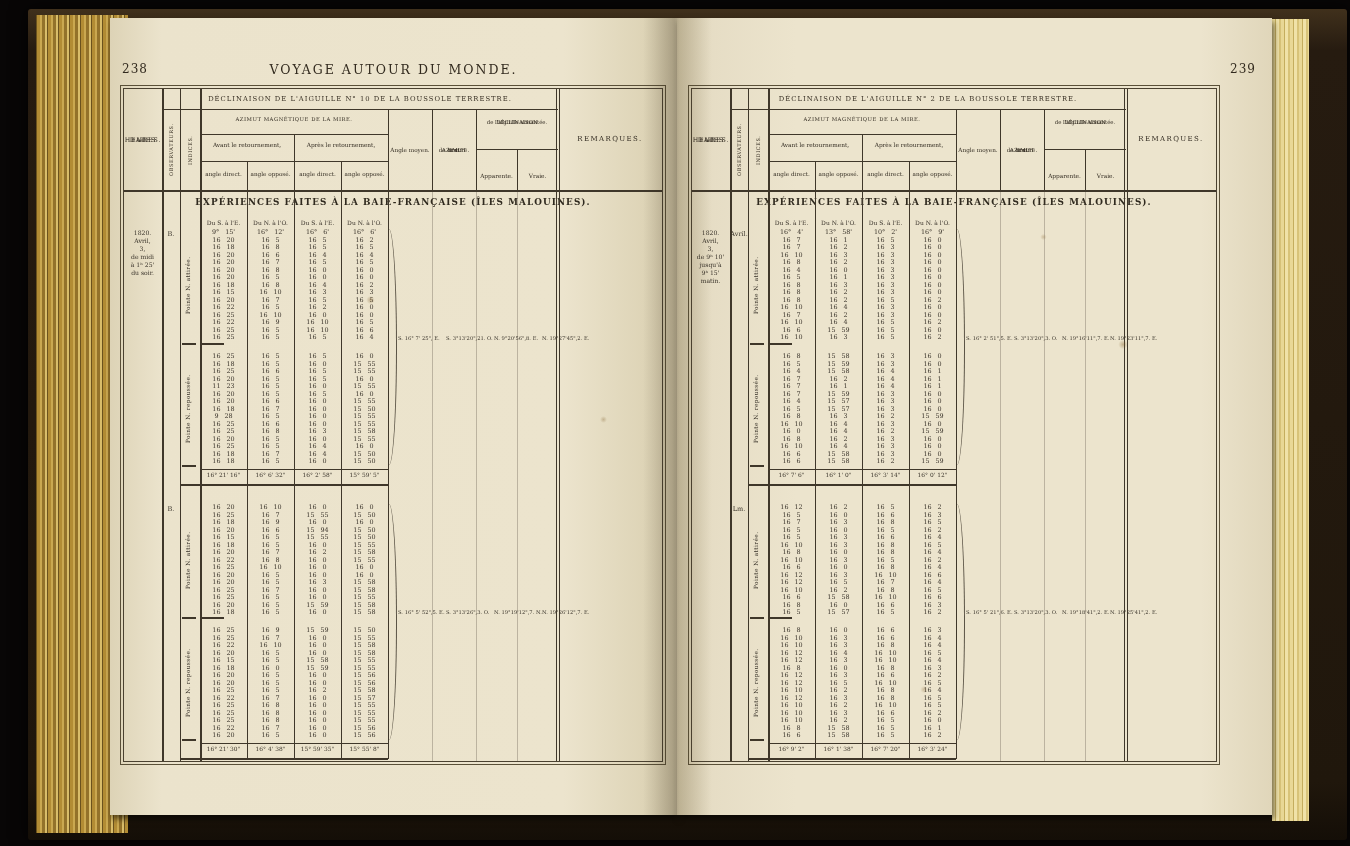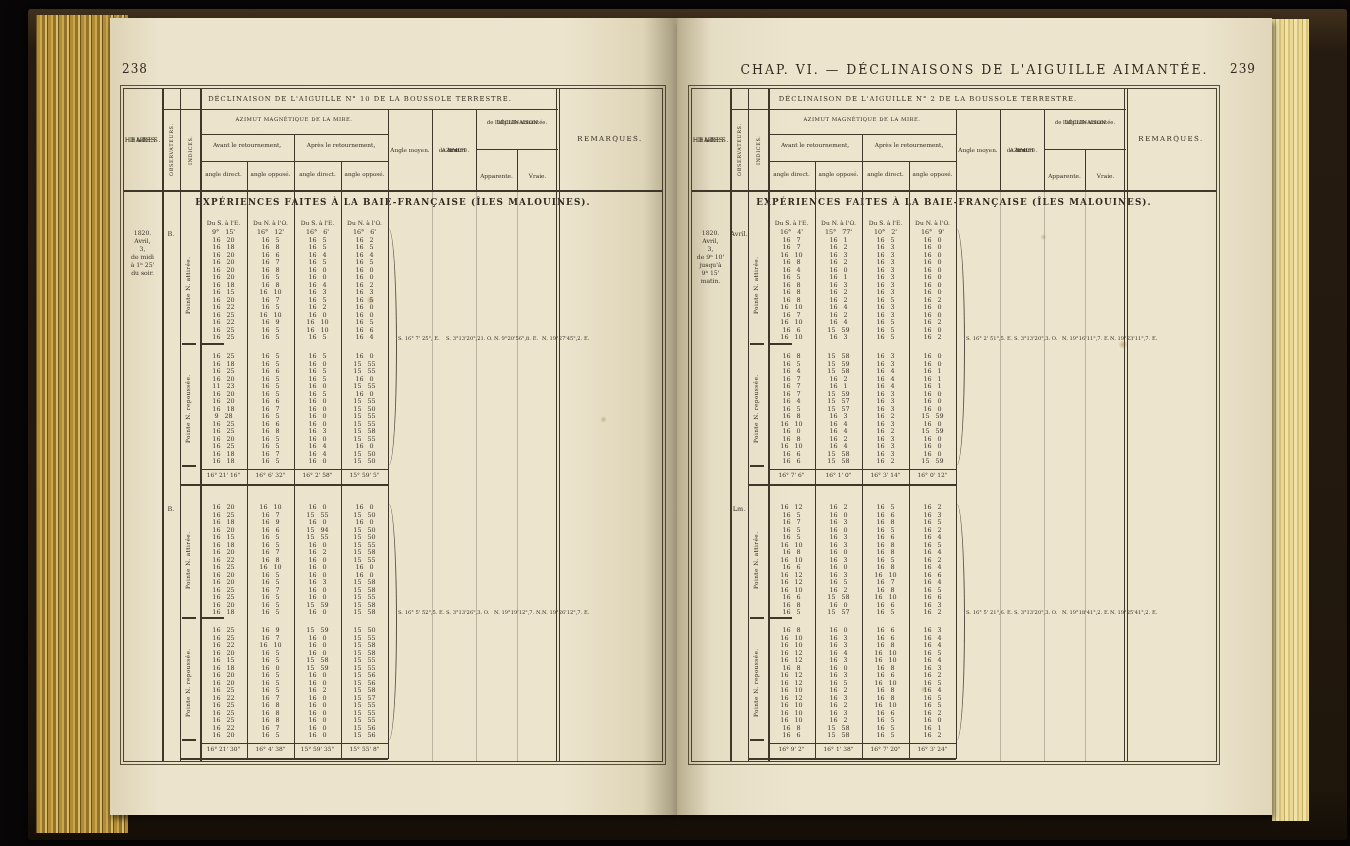--- a/index.html
+++ b/index.html
@@ -73,20 +73,21 @@
 </head>
 <body>
 
 <div class="scene">
   <div class="cover"></div>
   <div class="fe-left"></div>
   <div class="fe-right"></div>
 
   <div class="page left p0">
     <div class="pgnum l">238</div>
+    <div class="runhead">VOYAGE AUTOUR DU MONDE.</div>
     <div class="dtable" id="tbl0">
       <div class="tt">DÉCLINAISON DE L'AIGUILLE N° 10 DE LA BOUSSOLE TERRESTRE.</div>
       <div class="th-dates">
         <span>DATES</span>
         <span>et</span>
         <span>HEURES.</span>
       </div>
       <div class="vlab-h th-obs">OBSERVATEURS.</div>
       <div class="vlab-h th-ind">INDICES.</div>
       <div class="th-azmag">AZIMUT MAGNÉTIQUE DE LA MIRE.</div>
@@ -414,21 +415,20 @@
         <div class="hl" style="left: 38px; top: 20px; width: 396px; height: 1px;"></div>
         <div class="hl" style="left: 76px; top: 45px; width: 188px; height: 1px;"></div>
         <div class="hl" style="left: 76px; top: 72px; width: 188px; height: 1px;"></div>
         <div class="hl" style="left: 352px; top: 60px; width: 82px; height: 1px;"></div>
         <div class="hl" style="left: 0px; right: 0px; top: 101px; height: 2px;"></div>
       </div>
   </div>
 
   <div class="page right p1">
     <div class="pgnum r">239</div>
-    <div class="runhead">CHAP. VI. — DÉCLINAISONS DE L'AIGUILLE AIMANTÉE.</div>
     <div class="dtable" id="tbl1">
       <div class="tt">DÉCLINAISON DE L'AIGUILLE N° 2 DE LA BOUSSOLE TERRESTRE.</div>
       <div class="th-dates">
         <span>DATES</span>
         <span>et</span>
         <span>HEURES.</span>
       </div>
       <div class="vlab-h th-obs">OBSERVATEURS.</div>
       <div class="vlab-h th-ind">INDICES.</div>
       <div class="th-azmag">AZIMUT MAGNÉTIQUE DE LA MIRE.</div>
@@ -460,21 +460,21 @@
           <div class="obs" style="left: 38px; top: 11px; width: 18px;">Avril.</div>
           <div class="dateline" style="left: 0px; top: 10px; width: 37px;">1820.</div>
           <div class="dateline" style="left: 0px; top: 18px; width: 37px;">Avril,</div>
           <div class="dateline" style="left: 0px; top: 26px; width: 37px;">3,</div>
           <div class="dateline" style="left: 0px; top: 34px; width: 37px;">de 9ʰ 10'</div>
           <div class="dateline" style="left: 0px; top: 42px; width: 37px;">jusqu'à</div>
           <div class="dateline" style="left: 0px; top: 50px; width: 37px;">9ʰ 15'</div>
           <div class="dateline" style="left: 0px; top: 58px; width: 37px;">matin.</div>
           <div class="vlab" style="left: 57px; top: 10px; height: 112px;">Pointe N. attirée.</div>
           <div class="dcell" style="left: 76px; top: 10px;">16° 4'</div>
-          <div class="dcell" style="left: 123px; top: 10px;">15° 77'</div>
+          <div class="dcell" style="left: 123px; top: 10px;">13° 58'</div>
           <div class="dcell" style="left: 170px; top: 10px;">10° 2'</div>
           <div class="dcell" style="left: 217px; top: 10px;">16° 9'</div>
           <div class="dcell" style="left: 76px; top: 17.5px;">16 7</div>
           <div class="dcell" style="left: 123px; top: 17.5px;">16 1</div>
           <div class="dcell" style="left: 170px; top: 17.5px;">16 5</div>
           <div class="dcell" style="left: 217px; top: 17.5px;">16 0</div>
           <div class="dcell" style="left: 76px; top: 25px;">16 7</div>
           <div class="dcell" style="left: 123px; top: 25px;">16 2</div>
           <div class="dcell" style="left: 170px; top: 25px;">16 3</div>
           <div class="dcell" style="left: 217px; top: 25px;">16 0</div>

